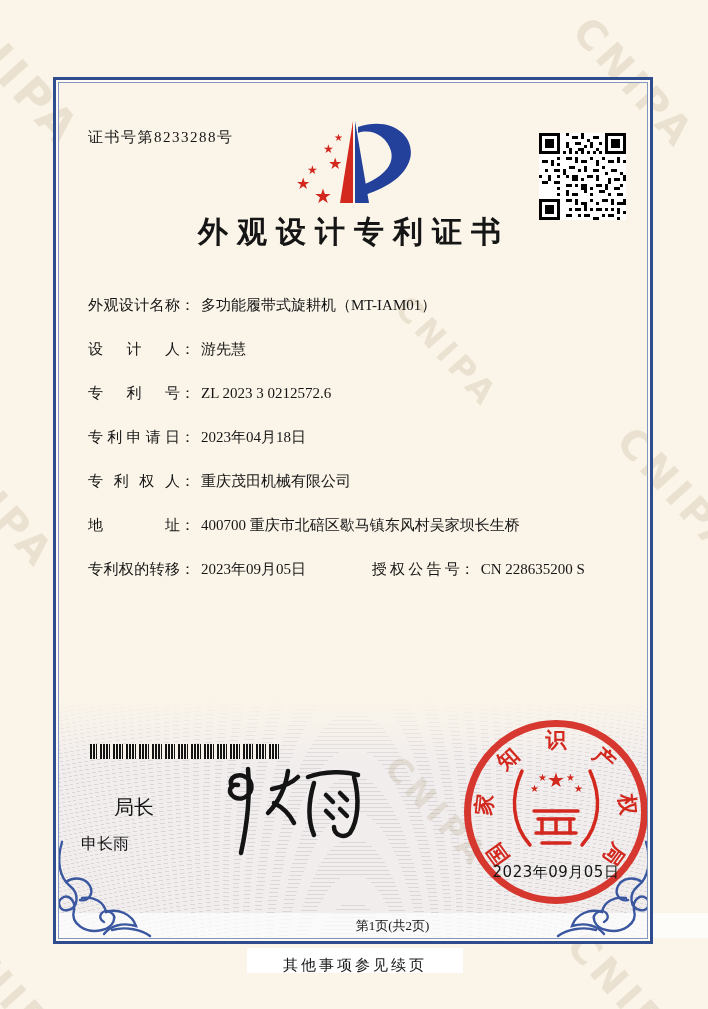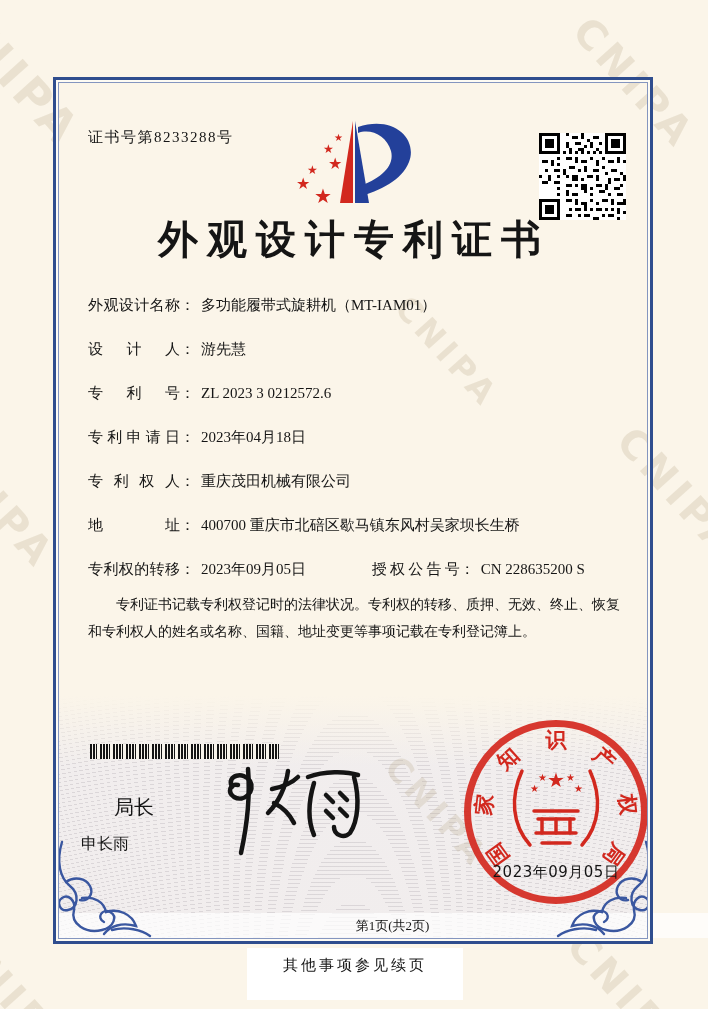--- a/index.html
+++ b/index.html
@@ -20,21 +20,21 @@
          pointer-events:none;}
 
   
   .waves{position:absolute;left:56px;top:696px;width:594px;height:245px;z-index:1;
          background:
            linear-gradient(#fbf5e9, rgba(251,245,233,0) 70px),
            repeating-radial-gradient(ellipse 1600px 900px at 50% 240%,
              rgba(105,105,158,0.22) 0 1px, rgba(233,231,241,0.55) 1px 7px);}
 
   .certno{left:88px;top:128px;font-size:15px;letter-spacing:1.5px;z-index:3;}
-  .title{left:0;right:0;top:212px;text-align:center;font-size:40px;font-weight:bold;
+  .title{left:0;right:0;top:212px;text-align:center;font-size:30px;font-weight:bold;
          letter-spacing:9px;z-index:3;}
 
   .row{position:absolute;left:88px;font-size:15px;z-index:3;white-space:nowrap;}
   .lab{display:inline-block;width:92px;text-align:justify;text-align-last:justify;vertical-align:top;}
   .val{margin-left:6px;}
   .pair2{margin-left:62px;}
 
   .paras{left:88px;top:591px;width:540px;z-index:3;font-size:14px;line-height:27px;}
   .paras p{margin:0 0 7px 0;text-indent:2em;}
 
@@ -54,21 +54,21 @@
   .seal-ring{position:absolute;left:3px;top:3px;width:184px;height:184px;border-radius:50%;
              border:7px solid rgba(212,40,30,0.92);box-sizing:border-box;}
   .seal-char{position:absolute;left:50%;top:50%;width:22px;height:22px;margin:-11px 0 0 -11px;
              font-size:21px;font-weight:bold;color:#d2281e;text-align:center;line-height:22px;
              font-family:"DejaVu Sans",sans-serif;}
   .seal-date{position:absolute;left:0;right:0;top:146px;text-align:center;font-size:15px;
              color:#141414;z-index:5;font-family:"DejaVu Sans",sans-serif;letter-spacing:0.5px;}
 
   .pageband{left:57px;top:913px;width:671px;height:25px;z-index:3;
             background:rgba(255,255,255,0.72);text-align:center;font-size:13px;line-height:25px;}
-  .notebox{left:247px;top:948px;width:216px;height:52px;z-index:6;background:#ffffff;
+  .notebox{left:247px;top:948px;width:216px;height:25px;z-index:6;background:#ffffff;
            text-align:center;font-size:15px;line-height:34px;letter-spacing:3px;}
 
   .flourish{z-index:4;}
   .logo{left:292px;top:117px;z-index:3;}
   .qr{left:539px;top:133px;z-index:3;}
 </style>
 </head>
 <body>
 
 <div class="wm" style="left:-28px;top:-12px;font-size:46px;">CNIPA</div>
@@ -169,21 +169,20 @@
 </div>
 <div class="row" style="top:516px;">
   <span class="lab">地址</span><span>：</span><span class="val">400700 重庆市北碚区歇马镇东风村吴家坝长生桥</span>
 </div>
 <div class="row" style="top:560px;">
   <span><span class="lab">专利权的转移</span><span>：</span><span class="val">2023年09月05日</span></span>
   <span class="pair2"><span class="lab" style="width:88px;">授权公告号</span><span>：</span><span class="val">CN 228635200 S</span></span>
 </div>
 
 <div class="abs paras">
-  <p>专利证书记载专利权登记时的法律状况。专利权的转移、质押、无效、终止、恢复和专利权人的姓名或名称、国籍、地址变更等事项记载在专利登记簿上。</p>
 </div>
 
 <div class="abs barcode"></div>
 
 <div class="abs signer-title">局长</div>
 <div class="abs signer-name">申长雨</div>
 
 <svg class="abs signature" width="160" height="95" viewBox="0 0 160 95">
   <g fill="none" stroke="#141414" stroke-width="4.5" stroke-linecap="round" stroke-linejoin="round">
     <path d="M22 24 C16 12 34 8 40 18 C46 28 34 40 24 34 C17 29 20 20 28 22"></path>

